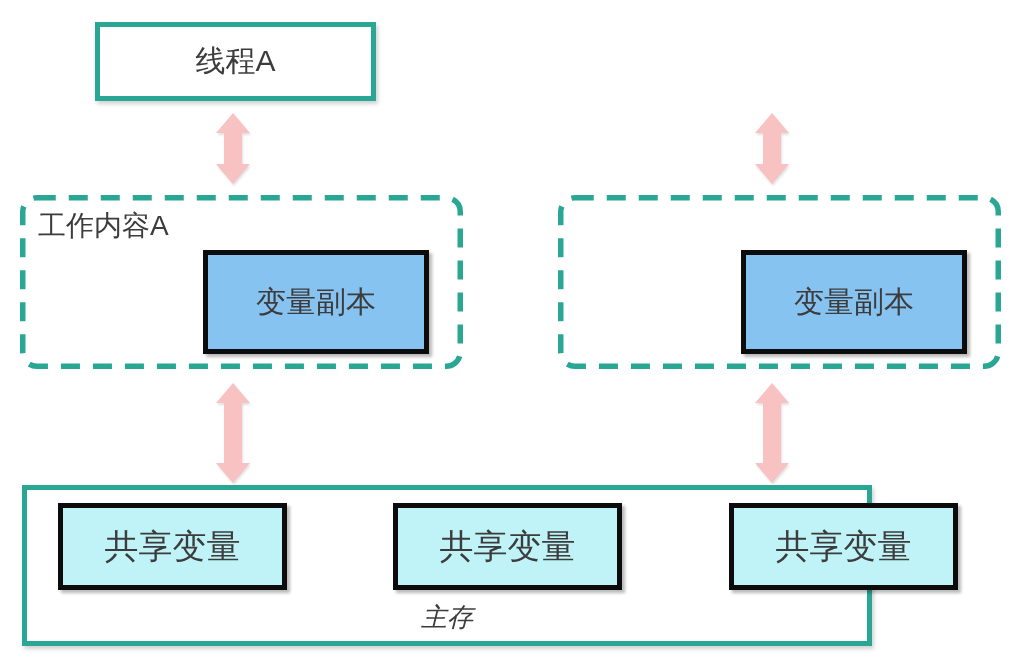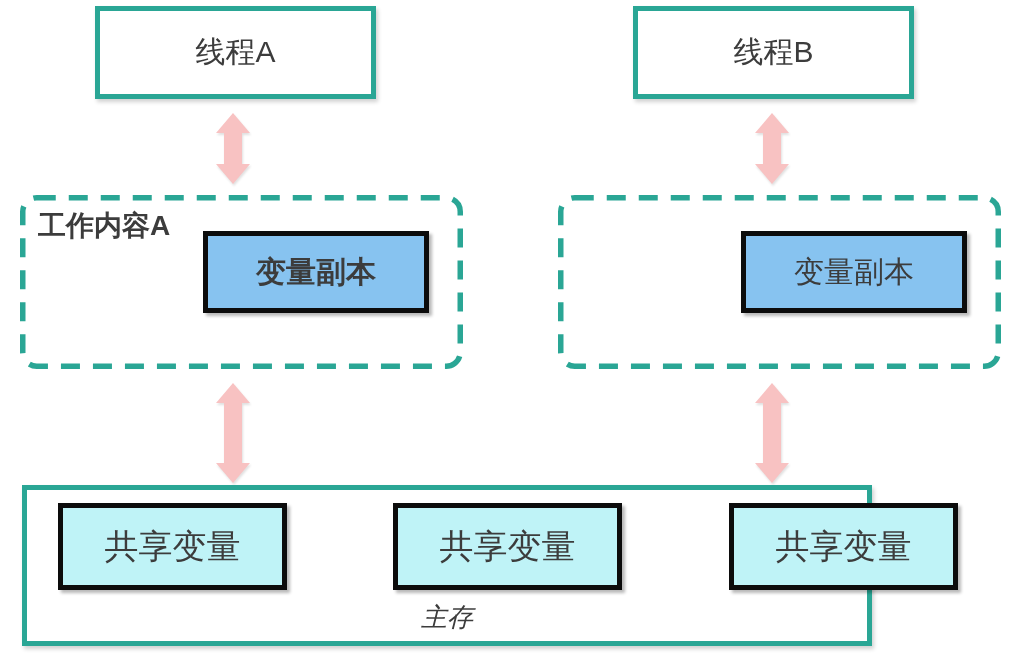--- a/index.html
+++ b/index.html
@@ -26,37 +26,38 @@
 
   
   .teal-box {
     position: absolute;
     background: #ffffff;
     border: 5px solid var(--teal);
     box-shadow: 2px 3px 4px rgba(0,0,0,0.18);
   }
   .thread-box {
     width: 281px;
-    height: 93px;
+    height: 79px;
     display: flex;
     align-items: center;
     justify-content: center;
     font-size: 30px;
+    margin-top: 16px;
   }
   .thread-a { left: 95px;  top: 6px; }
   .thread-b { left: 633px; top: 6px; }
 
   
   .workspace {
     position: absolute;
     width: 443px;
     height: 174px;
     top: 195px;
   }
-  .workspace-a { left: 20px; font-weight: bold; }
+  .workspace-a { left: 20px; }
   .workspace-b { left: 558px; }
   .workspace svg.dashed-border {
     position: absolute;
     left: 0; top: 0;
     width: 100%; height: 100%;
   }
   .workspace-label {
     position: absolute;
     left: 18px;
     top: 12px;
@@ -68,23 +69,23 @@
   .ink-box {
     position: absolute;
     border: 5px solid var(--ink);
     display: flex;
     align-items: center;
     justify-content: center;
     box-shadow: 3px 3px 3px rgba(0,0,0,0.28);
   }
   .copy-box {
     left: 183px;
-    top: 36px;
+    top: 55px;
     width: 226px;
-    height: 82px;
+    height: 104px;
     background: var(--blue);
     font-size: 30px;
     align-items: center;
   }
   .shared-box {
     top: 13px;
     width: 229px;
     height: 87px;
     background: var(--cyan);
     font-size: 34px;
@@ -144,23 +145,20 @@
 </style>
 </head>
 <body>
 
 <div class="canvas">
 
   <div class="teal-box thread-box thread-a">
     <span>线程A</span>
   </div>
 
-  <div class="teal-box thread-box thread-b">
-    <span>线程B</span>
-  </div>
 
   <div class="arrow arrow-top arrow-col-a">
     <div class="shaft"></div>
   </div>
 
   <div class="arrow arrow-top arrow-col-b">
     <div class="shaft"></div>
   </div>
 
   <div class="workspace workspace-a">

